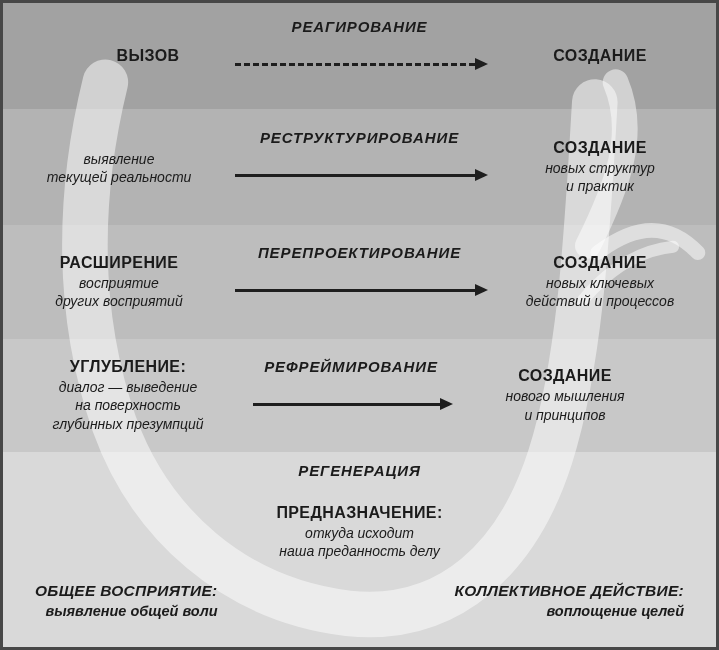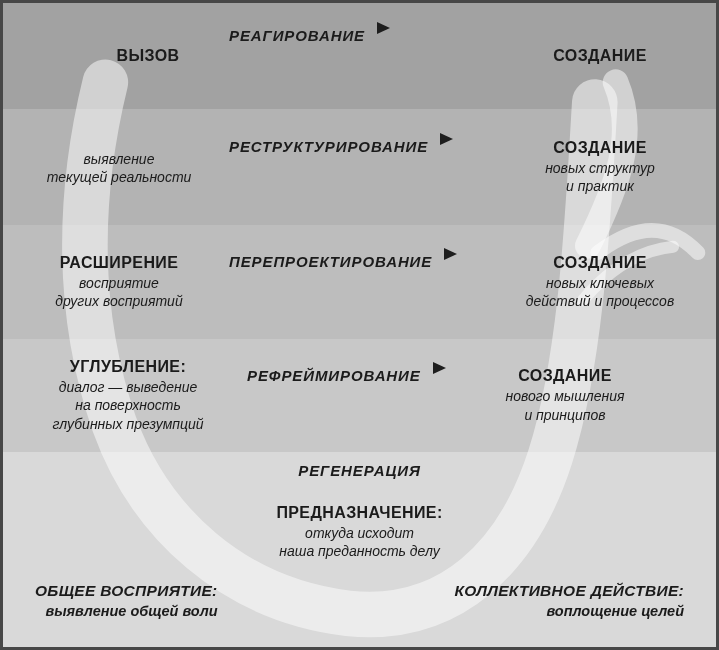--- a/index.html
+++ b/index.html
@@ -35,21 +35,21 @@
   .band-3 { height: 114px; background: #bdbdbd; }
   .band-4 { height: 113px; background: #c8c8c8; }
   .band-5 { height: 195px; background: #d9d9d9; display: block; padding: 10px 30px 8px 30px; }
 
   .cell { position: relative; z-index: 2; }
   .cell-left  { width: 200px; text-align: center; }
   .cell-right { width: 200px; text-align: center; }
   .cell-mid   {
     flex: 1;
     display: flex;
-    flex-direction: row;
+    flex-direction: column;
     padding: 0 10px;
     transform: translateY(-14px);
     gap: 15px;
   }
   .band-1 .cell-left  { padding-left: 58px; }
   .band-4 .cell-left  { width: 218px; }
   .band-4 .cell-right { padding-right: 70px; }
   .band-4 .cell-mid   { padding-right: 45px; }
 
   .title {

